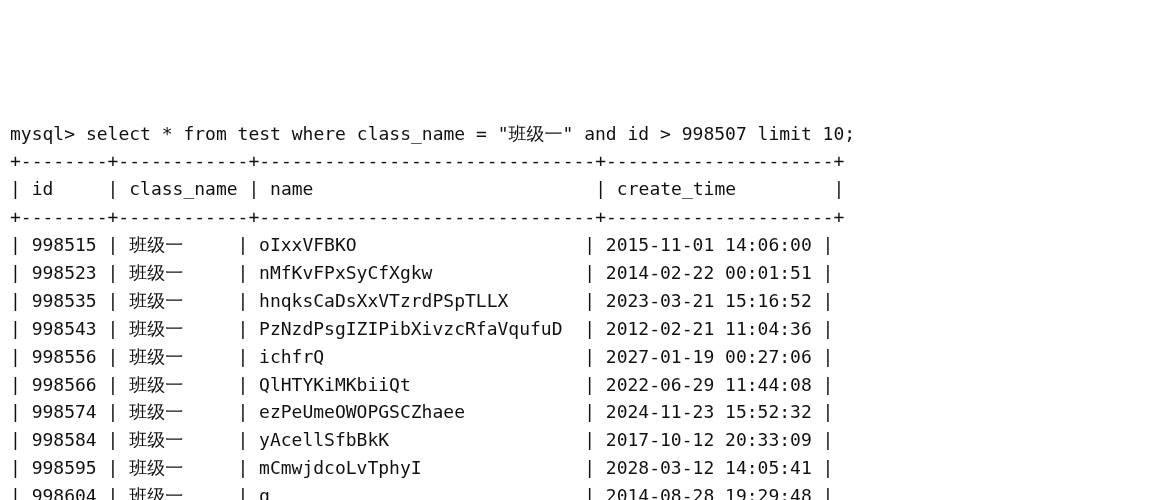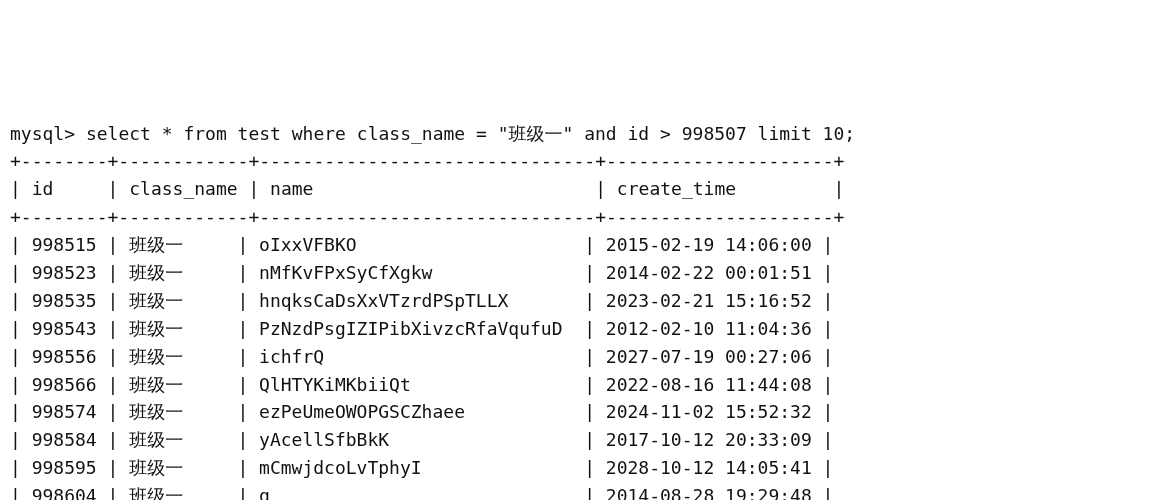--- a/index.html
+++ b/index.html
@@ -16,29 +16,29 @@
 </style>
 </head>
 <body>
 
 
 
 <div><span>mysql&gt;</span> <span>select * from test where class_name = "班级一" and id &gt; 998507 limit 10;</span>
 <span>+--------+------------+-------------------------------+---------------------+</span>
 <span>| id     | class_name | name                          | create_time         |</span>
 <span>+--------+------------+-------------------------------+---------------------+</span>
-<span>| 998515 | 班级一     | oIxxVFBKO                     | 2015-02-19 14:06:00 |</span>
+<span>| 998515 | 班级一     | oIxxVFBKO                     | 2015-11-01 14:06:00 |</span>
 <span>| 998523 | 班级一     | nMfKvFPxSyCfXgkw              | 2014-02-22 00:01:51 |</span>
-<span>| 998535 | 班级一     | hnqksCaDsXxVTzrdPSpTLLX       | 2023-02-21 15:16:52 |</span>
-<span>| 998543 | 班级一     | PzNzdPsgIZIPibXivzcRfaVqufuD  | 2012-02-10 11:04:36 |</span>
-<span>| 998556 | 班级一     | ichfrQ                        | 2027-07-19 00:27:06 |</span>
-<span>| 998566 | 班级一     | QlHTYKiMKbiiQt                | 2022-08-16 11:44:08 |</span>
-<span>| 998574 | 班级一     | ezPeUmeOWOPGSCZhaee           | 2024-11-02 15:52:32 |</span>
+<span>| 998535 | 班级一     | hnqksCaDsXxVTzrdPSpTLLX       | 2023-03-21 15:16:52 |</span>
+<span>| 998543 | 班级一     | PzNzdPsgIZIPibXivzcRfaVqufuD  | 2012-02-21 11:04:36 |</span>
+<span>| 998556 | 班级一     | ichfrQ                        | 2027-01-19 00:27:06 |</span>
+<span>| 998566 | 班级一     | QlHTYKiMKbiiQt                | 2022-06-29 11:44:08 |</span>
+<span>| 998574 | 班级一     | ezPeUmeOWOPGSCZhaee           | 2024-11-23 15:52:32 |</span>
 <span>| 998584 | 班级一     | yAcellSfbBkK                  | 2017-10-12 20:33:09 |</span>
-<span>| 998595 | 班级一     | mCmwjdcoLvTphyI               | 2028-10-12 14:05:41 |</span>
+<span>| 998595 | 班级一     | mCmwjdcoLvTphyI               | 2028-03-12 14:05:41 |</span>
 <span>| 998604 | 班级一     | q                             | 2014-08-28 19:29:48 |</span>
 
 </div>
 
 
 
 
 
 
 </body></html>

